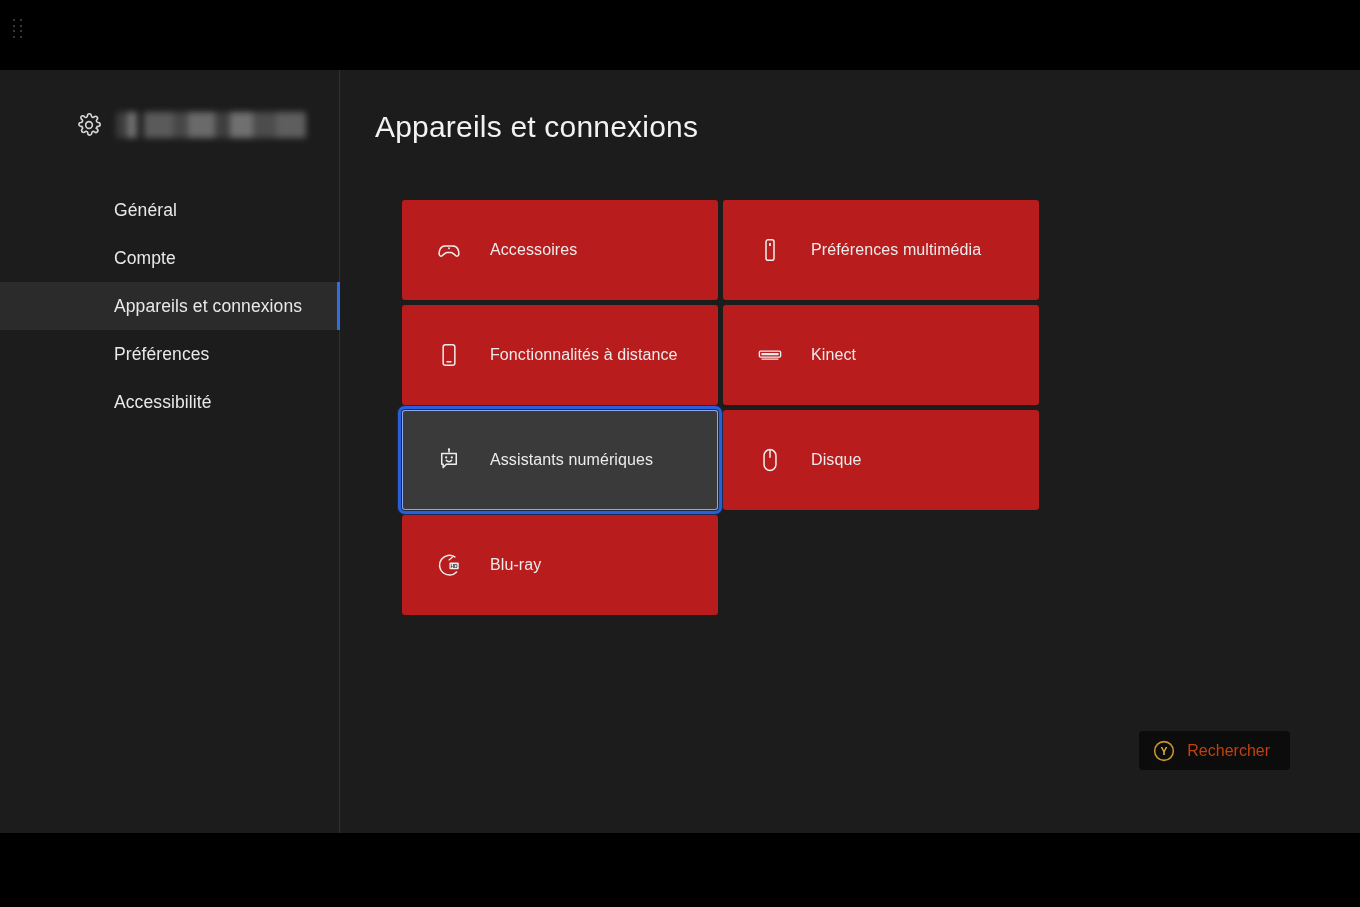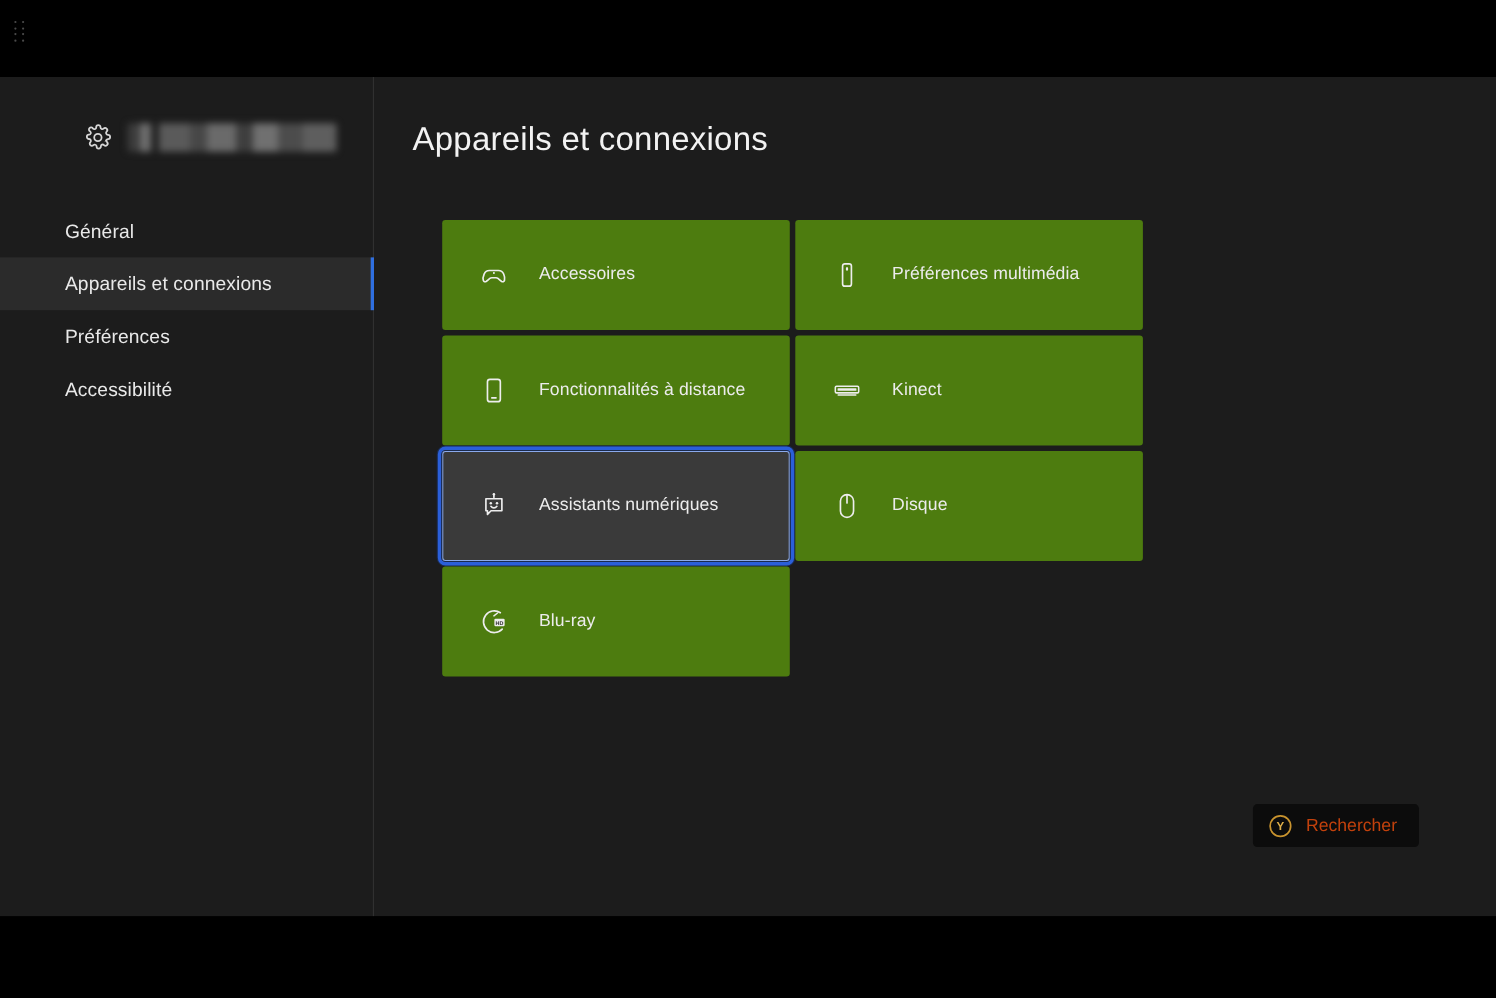--- a/index.html
+++ b/index.html
@@ -48,21 +48,21 @@
       #474747 30% 38%,#6a6a6a 38% 52%,#3e3e3e 52% 60%,#707070 60% 72%,#4c4c4c 72% 84%,#5e5e5e 84% 100%);
     filter:blur(3.2px);
     border-radius:2px;
     font-size:0; color:transparent;
   }
 
   .nav { margin-top:48px; }
   .nav-item {
     position:relative;
     height:48px; display:flex; align-items:center;
-    padding-left:59px;
+    padding-left:114px;
     font-size:17.5px; color:#e9e9e9; letter-spacing:.1px;
     cursor:pointer;
   }
   .nav-item.selected { background:#2b2b2b; }
   .nav-item.selected::after {
     content:""; position:absolute; right:-1px; top:0;
     width:3px; height:100%; background:#2f6fe0;
   }
 
   
@@ -74,21 +74,21 @@
 
   .tile-grid {
     position:absolute; left:62px; top:130px;
     display:grid;
     grid-template-columns:316px 316px;
     grid-auto-rows:100px;
     gap:5px 5px;
   }
   .tile {
     position:relative;
-    background:#4d7c0f;
+    background:#b91c1c;
     border-radius:3px;
     display:flex; align-items:center;
     padding-left:34px;
     gap:28px;
     cursor:pointer;
   }
   .tile.focused {
     background:#3a3a3a;
     outline:3px solid #2b5fd9;
     outline-offset:1px;
@@ -143,20 +143,23 @@
             <path d="M19.3 14.1a1.5 1.5 0 0 0 .3 1.65l.05.05a1.8 1.8 0 1 1-2.55 2.55l-.05-.05a1.5 1.5 0 0 0-1.65-.3 1.5 1.5 0 0 0-.9 1.37v.13a1.8 1.8 0 1 1-3.6 0v-.07a1.5 1.5 0 0 0-.98-1.37 1.5 1.5 0 0 0-1.65.3l-.05.05a1.8 1.8 0 1 1-2.55-2.55l.05-.05a1.5 1.5 0 0 0 .3-1.65 1.5 1.5 0 0 0-1.37-.9h-.13a1.8 1.8 0 1 1 0-3.6h.07a1.5 1.5 0 0 0 1.37-.98 1.5 1.5 0 0 0-.3-1.65l-.05-.05A1.8 1.8 0 1 1 7.9 4.55l.05.05a1.5 1.5 0 0 0 1.65.3h.07a1.5 1.5 0 0 0 .9-1.37v-.13a1.8 1.8 0 0 1 3.6 0v.07a1.5 1.5 0 0 0 .9 1.37 1.5 1.5 0 0 0 1.65-.3l.05-.05a1.8 1.8 0 1 1 2.55 2.55l-.05.05a1.5 1.5 0 0 0-.3 1.65v.07a1.5 1.5 0 0 0 1.37.9h.13a1.8 1.8 0 0 1 0 3.6h-.07a1.5 1.5 0 0 0-1.37.9z"></path>
           </svg>
         </span>
         <span class="account-name"></span>
       </div>
 
       <div class="nav">
         <div class="nav-item">
           <span>Général</span>
         </div>
+        <div class="nav-item">
+          <span>Compte</span>
+        </div>
         <div class="nav-item selected">
           <span>Appareils et connexions</span>
         </div>
         <div class="nav-item">
           <span>Préférences</span>
         </div>
         <div class="nav-item">
           <span>Accessibilité</span>
         </div>
       </div>

